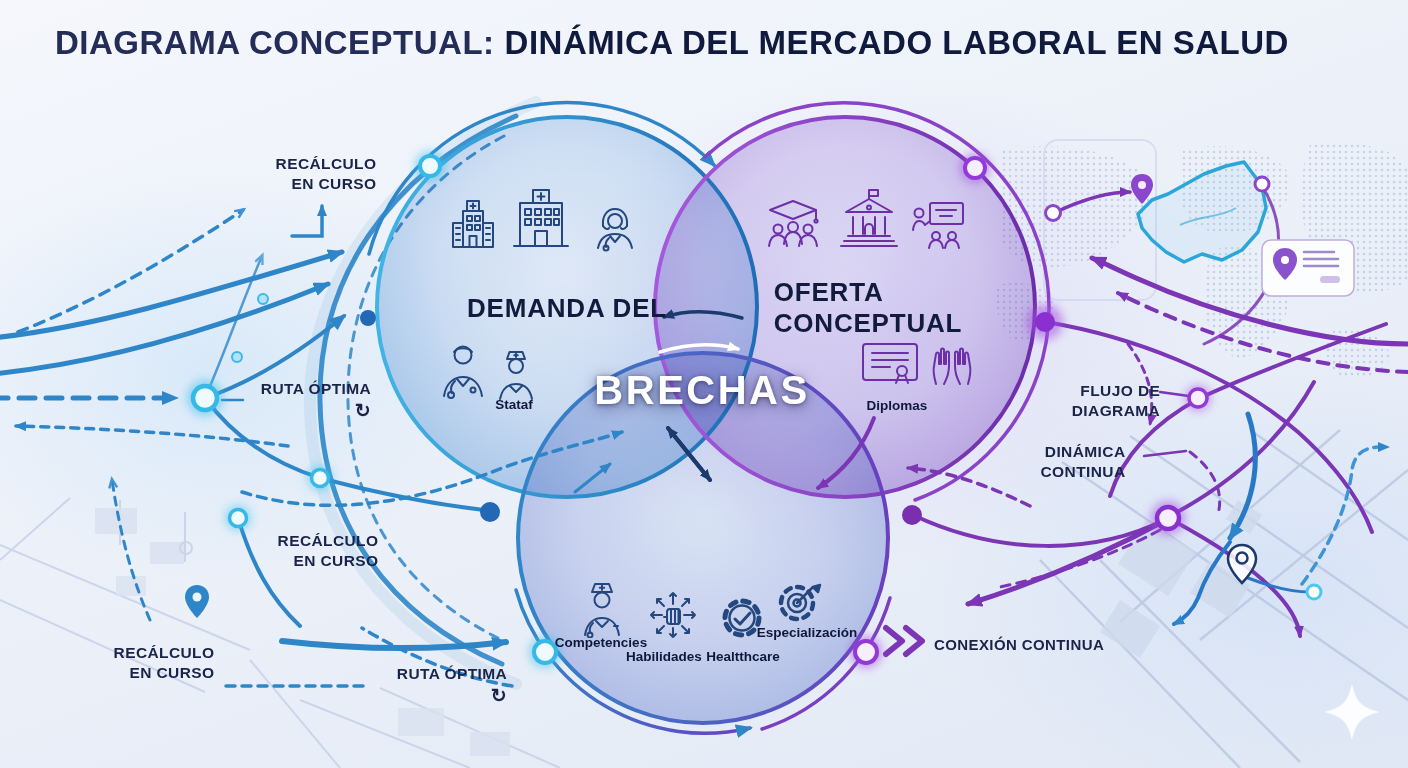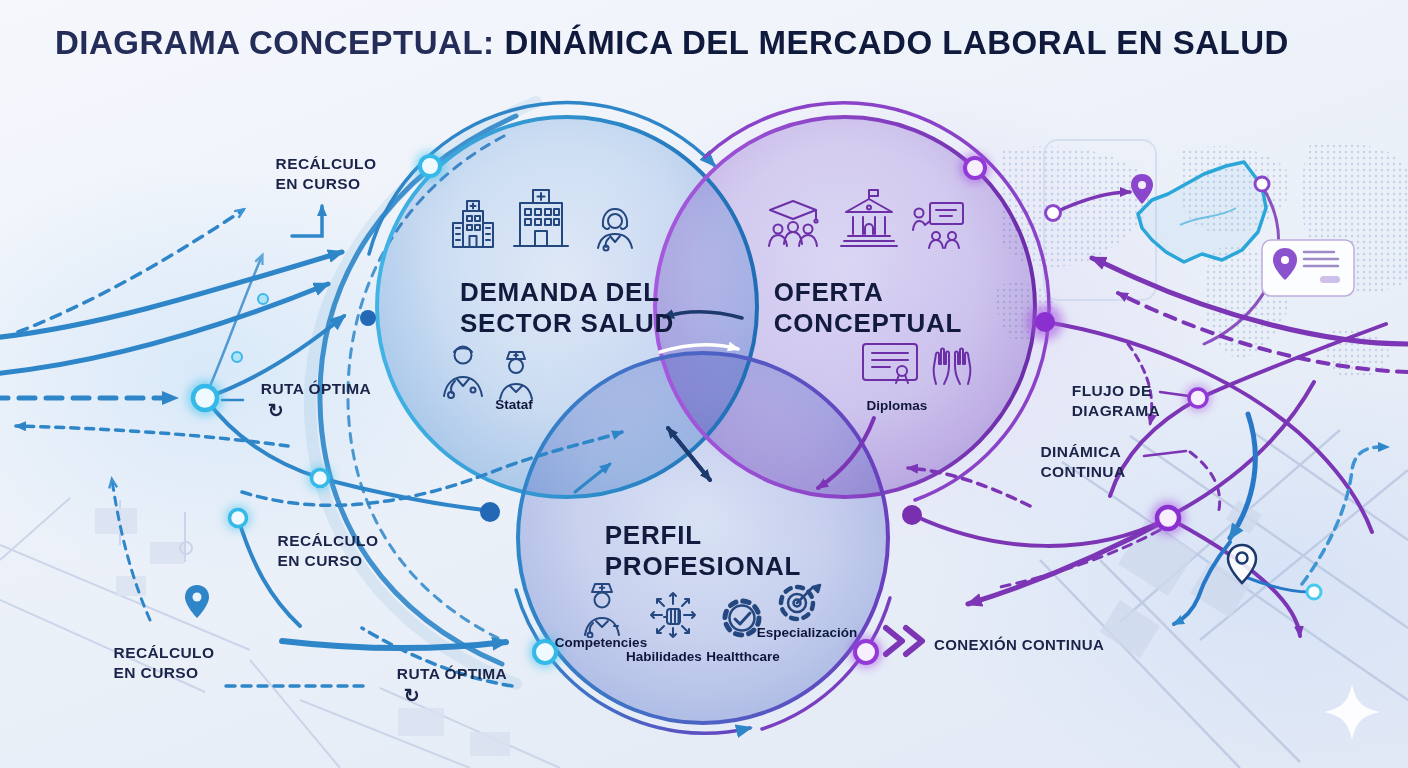--- a/index.html
+++ b/index.html
@@ -8,21 +8,21 @@
     font-family:"Liberation Sans",sans-serif;
     background:
       radial-gradient(420px 300px at 15% 48%, rgba(140,200,245,.22), rgba(140,200,245,0) 70%),
       radial-gradient(480px 340px at 63% 42%, rgba(200,180,240,.28), rgba(200,180,240,0) 72%),
       radial-gradient(500px 320px at 90% 75%, rgba(170,200,245,.25), rgba(170,200,245,0) 70%),
       linear-gradient(160deg,#f5f7fc 0%,#ecf1f9 45%,#e2e9f5 100%);
   }
   svg{display:block}
   #bgsvg{position:absolute;left:0;top:0;}
   .lbl{position:absolute;transform:translate(-50%,-50%);font-weight:800;color:#1a2348;
-       text-align:left;letter-spacing:.4px;line-height:1.3;white-space:nowrap;font-size:15.5px;}
+       text-align:right;letter-spacing:.4px;line-height:1.3;white-space:nowrap;font-size:15.5px;}
   .lbl span{display:block}
   .lbl-inline{position:absolute;transform:translateY(-50%);font-weight:800;color:#1a2348;
        letter-spacing:.4px;white-space:nowrap;font-size:15px;}
   .glyph{display:inline-block;font-weight:900;font-size:19px;vertical-align:-2px;margin-left:7px;}
   .ctitle{position:absolute;transform:translate(-50%,-50%);font-size:26px;font-weight:800;
        color:#121b3e;letter-spacing:.8px;line-height:1.18;white-space:nowrap;}
   .ctitle span{display:block}
   .brechas{position:absolute;transform:translate(-50%,-50%);font-size:40px;font-weight:800;
        color:#ffffff;letter-spacing:2.5px;white-space:nowrap;
        text-shadow:0 3px 14px rgba(25,30,75,.55),0 1px 4px rgba(25,30,75,.55);}
@@ -281,30 +281,26 @@
 
   <path fill="#ffffff" opacity="0.92" d="M1352 684 C1356 702 1362 708 1380 712 C1362 716 1356 722 1352 740 C1348 722 1342 716 1324 712 C1342 708 1348 702 1352 684 Z"></path>
 </svg>
 
 <div class="title">
   <span class="t1">DIAGRAMA CONCEPTUAL:</span><span class="t2">DINÁMICA DEL MERCADO LABORAL EN SALUD</span>
 </div>
 
 <div class="ctitle" style="left:567px;top:308px">
   <span>DEMANDA DEL</span>
-  <span>SECTOR SALUD</span>
 </div>
 <div class="ctitle" style="left:868px;top:308px">
   <span>OFERTA</span>
   <span>CONCEPTUAL</span>
 </div>
-<div class="ctitle" style="left:703px;top:551px">
-  <span>PERFIL</span>
-  <span>PROFESIONAL</span>
-</div>
+<div class="brechas" style="left:702px;top:390px">BRECHAS</div>
 
 <div class="lbl" style="left:326px;top:174px">
   <span>RECÁLCULO</span>
   <span>EN CURSO</span>
 </div>
 <div class="lbl" style="left:316px;top:401px">
   <span style="display:inline">RUTA ÓPTIMA</span><span class="glyph">↻</span>
 </div>
 <div class="lbl" style="left:328px;top:551px">
   <span>RECÁLCULO</span>

